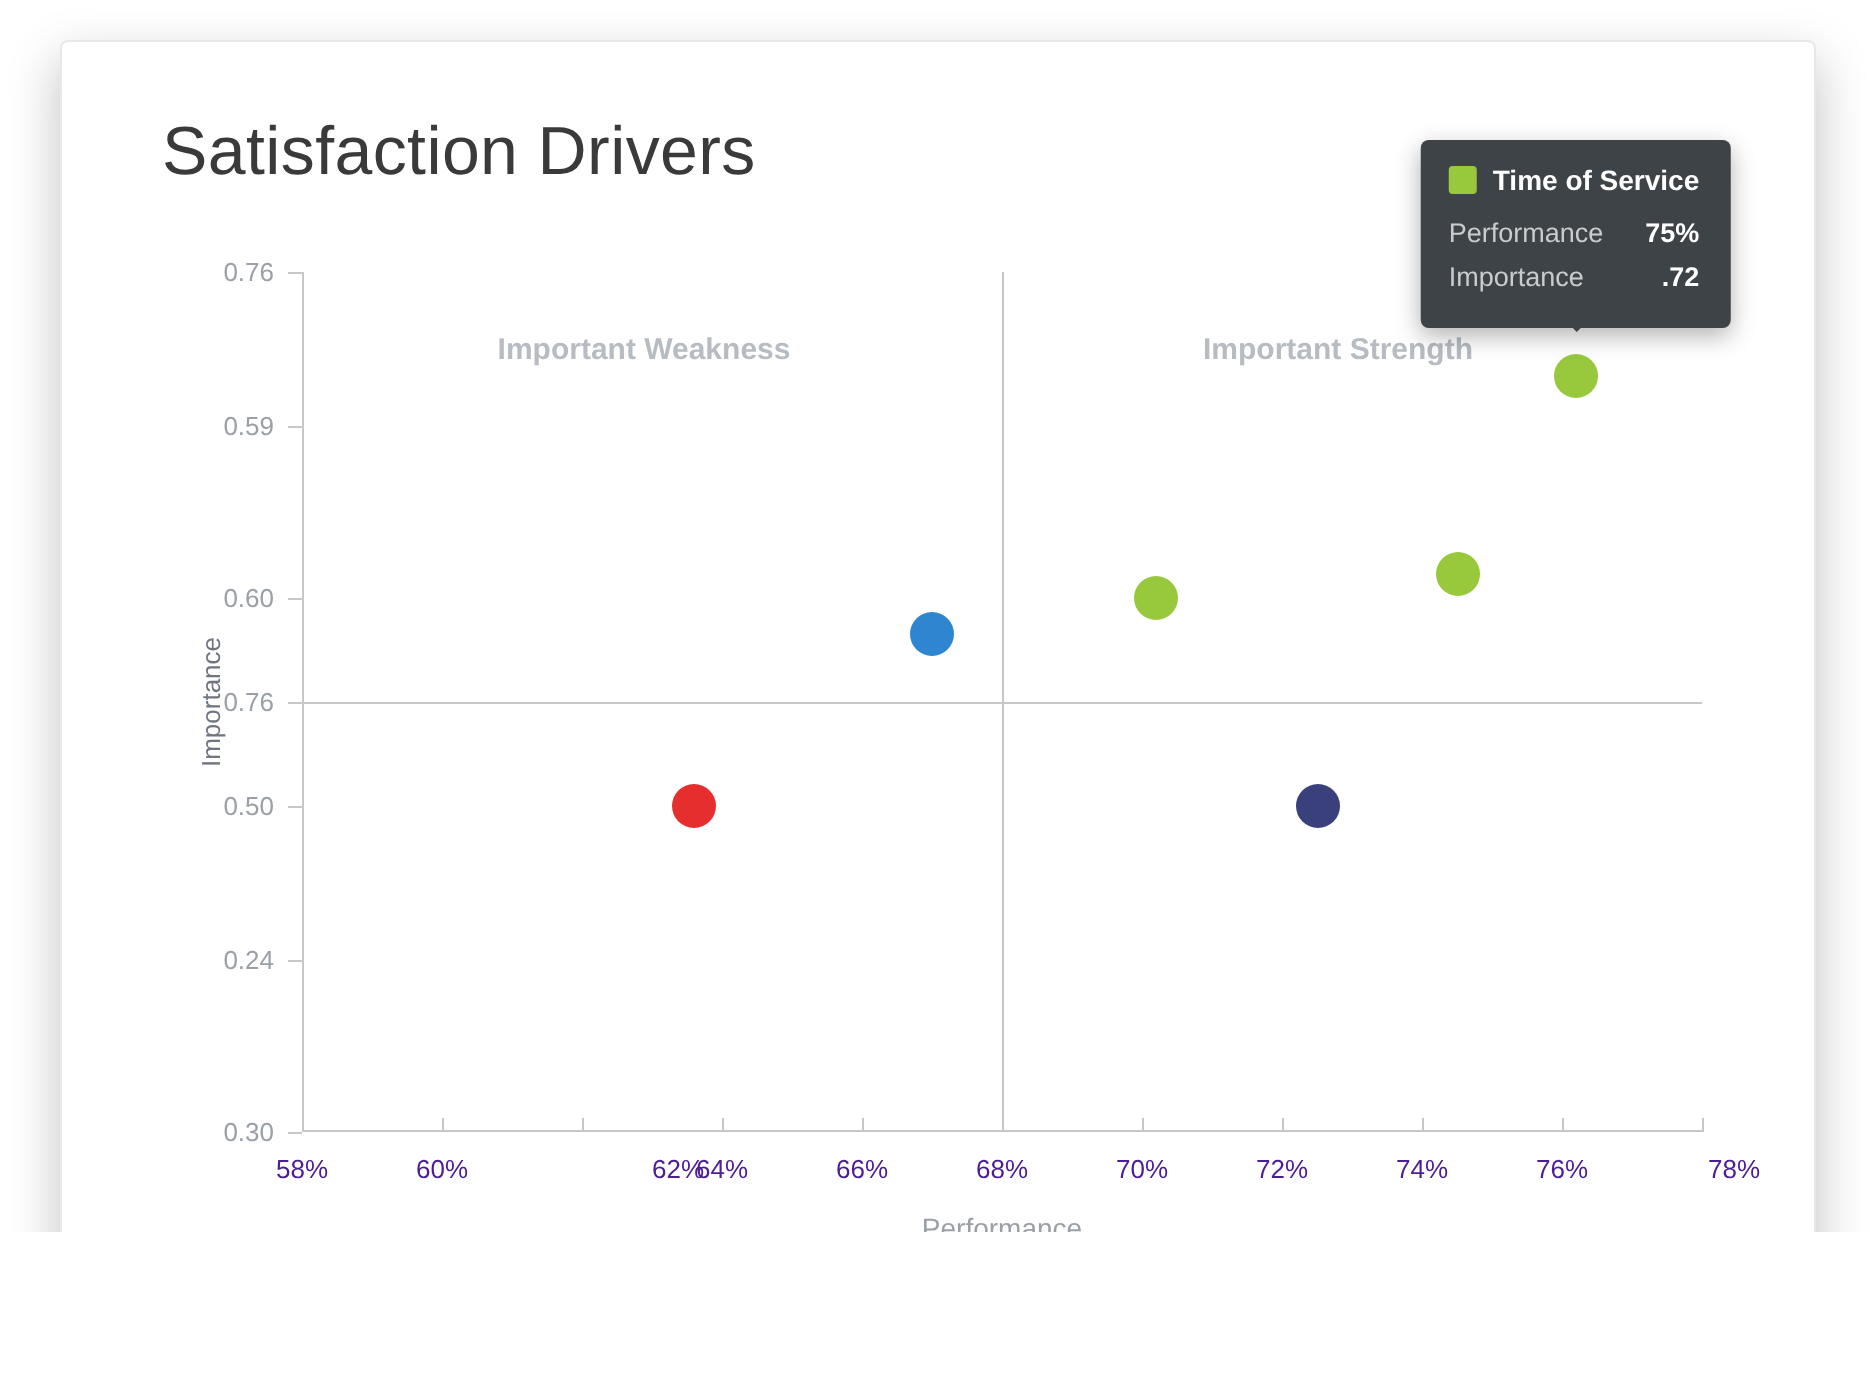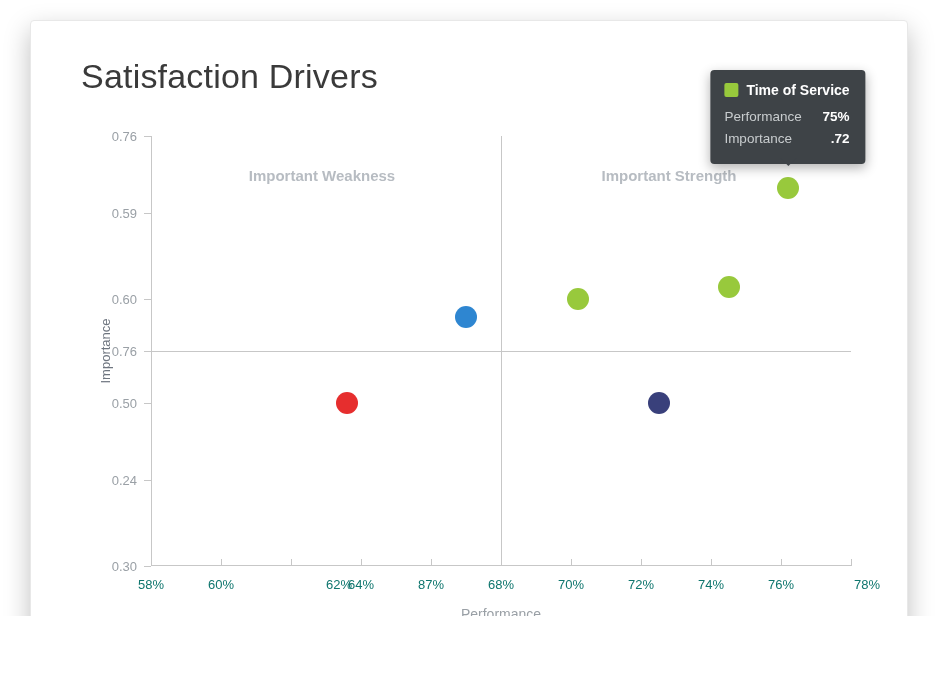--- a/index.html
+++ b/index.html
@@ -20,21 +20,21 @@
   }
   
   .yaxis{position:absolute;left:0;top:0;width:0;height:100%;border-left:1px solid #c7c7c7;}
   .xaxis{position:absolute;left:0;bottom:0;width:100%;height:0;border-top:1px solid #c7c7c7;}
   .hmid, .vmid{position:absolute;background:#c7c7c7;}
 
   
   .ytick{position:absolute;left:0;width:7px;height:1px;background:#c7c7c7;}
   .ytick-label{position:absolute;font-size:13px;color:#9aa0a6;transform:translateY(-50%);text-align:right;width:40px;}
   .xtick{position:absolute;bottom:0;width:1px;height:7px;background:#c7c7c7;}
-  .xtick-label{position:absolute;font-size:13px;color:#0f766e;transform:translateX(-50%);bottom:-26px;}
+  .xtick-label{position:absolute;font-size:13px;color:#4c1d95;transform:translateX(-50%);bottom:-26px;}
 
   
   .xlabel{position:absolute;font-size:14px;color:#9aa0a6;left:50%;transform:translateX(-50%);bottom:-56px;}
   .ylabel{
     position:absolute;font-size:13px;color:#6f7680;
     left:-78px;top:50%;transform:translateY(-50%) rotate(-90deg);transform-origin:center;
   }
 
   
   .quad{position:absolute;font-size:15px;color:#b7bcc2;font-weight:600;transform:translate(-50%,-50%);white-space:nowrap;}
@@ -91,21 +91,21 @@
         <div class="ytick-label" style="top: 430px; left: -54px;">0.30</div>
         <div class="xtick" style="left: 0px;"></div>
         <div class="xtick-label" style="left: 0px;">58%</div>
         <div class="xtick" style="left: 70px;"></div>
         <div class="xtick-label" style="left: 70px;">60%</div>
         <div class="xtick" style="left: 140px;"></div>
         <div class="xtick-label" style="left: 140px; margin-left: 48px;">62%</div>
         <div class="xtick" style="left: 210px;"></div>
         <div class="xtick-label" style="left: 210px;">64%</div>
         <div class="xtick" style="left: 280px;"></div>
-        <div class="xtick-label" style="left: 280px;">87%</div>
+        <div class="xtick-label" style="left: 280px;">66%</div>
         <div class="xtick" style="left: 350px;"></div>
         <div class="xtick-label" style="left: 350px;">68%</div>
         <div class="xtick" style="left: 420px;"></div>
         <div class="xtick-label" style="left: 420px;">70%</div>
         <div class="xtick" style="left: 490px;"></div>
         <div class="xtick-label" style="left: 490px;">72%</div>
         <div class="xtick" style="left: 560px;"></div>
         <div class="xtick-label" style="left: 560px;">74%</div>
         <div class="xtick" style="left: 630px;"></div>
         <div class="xtick-label" style="left: 630px;">76%</div>

